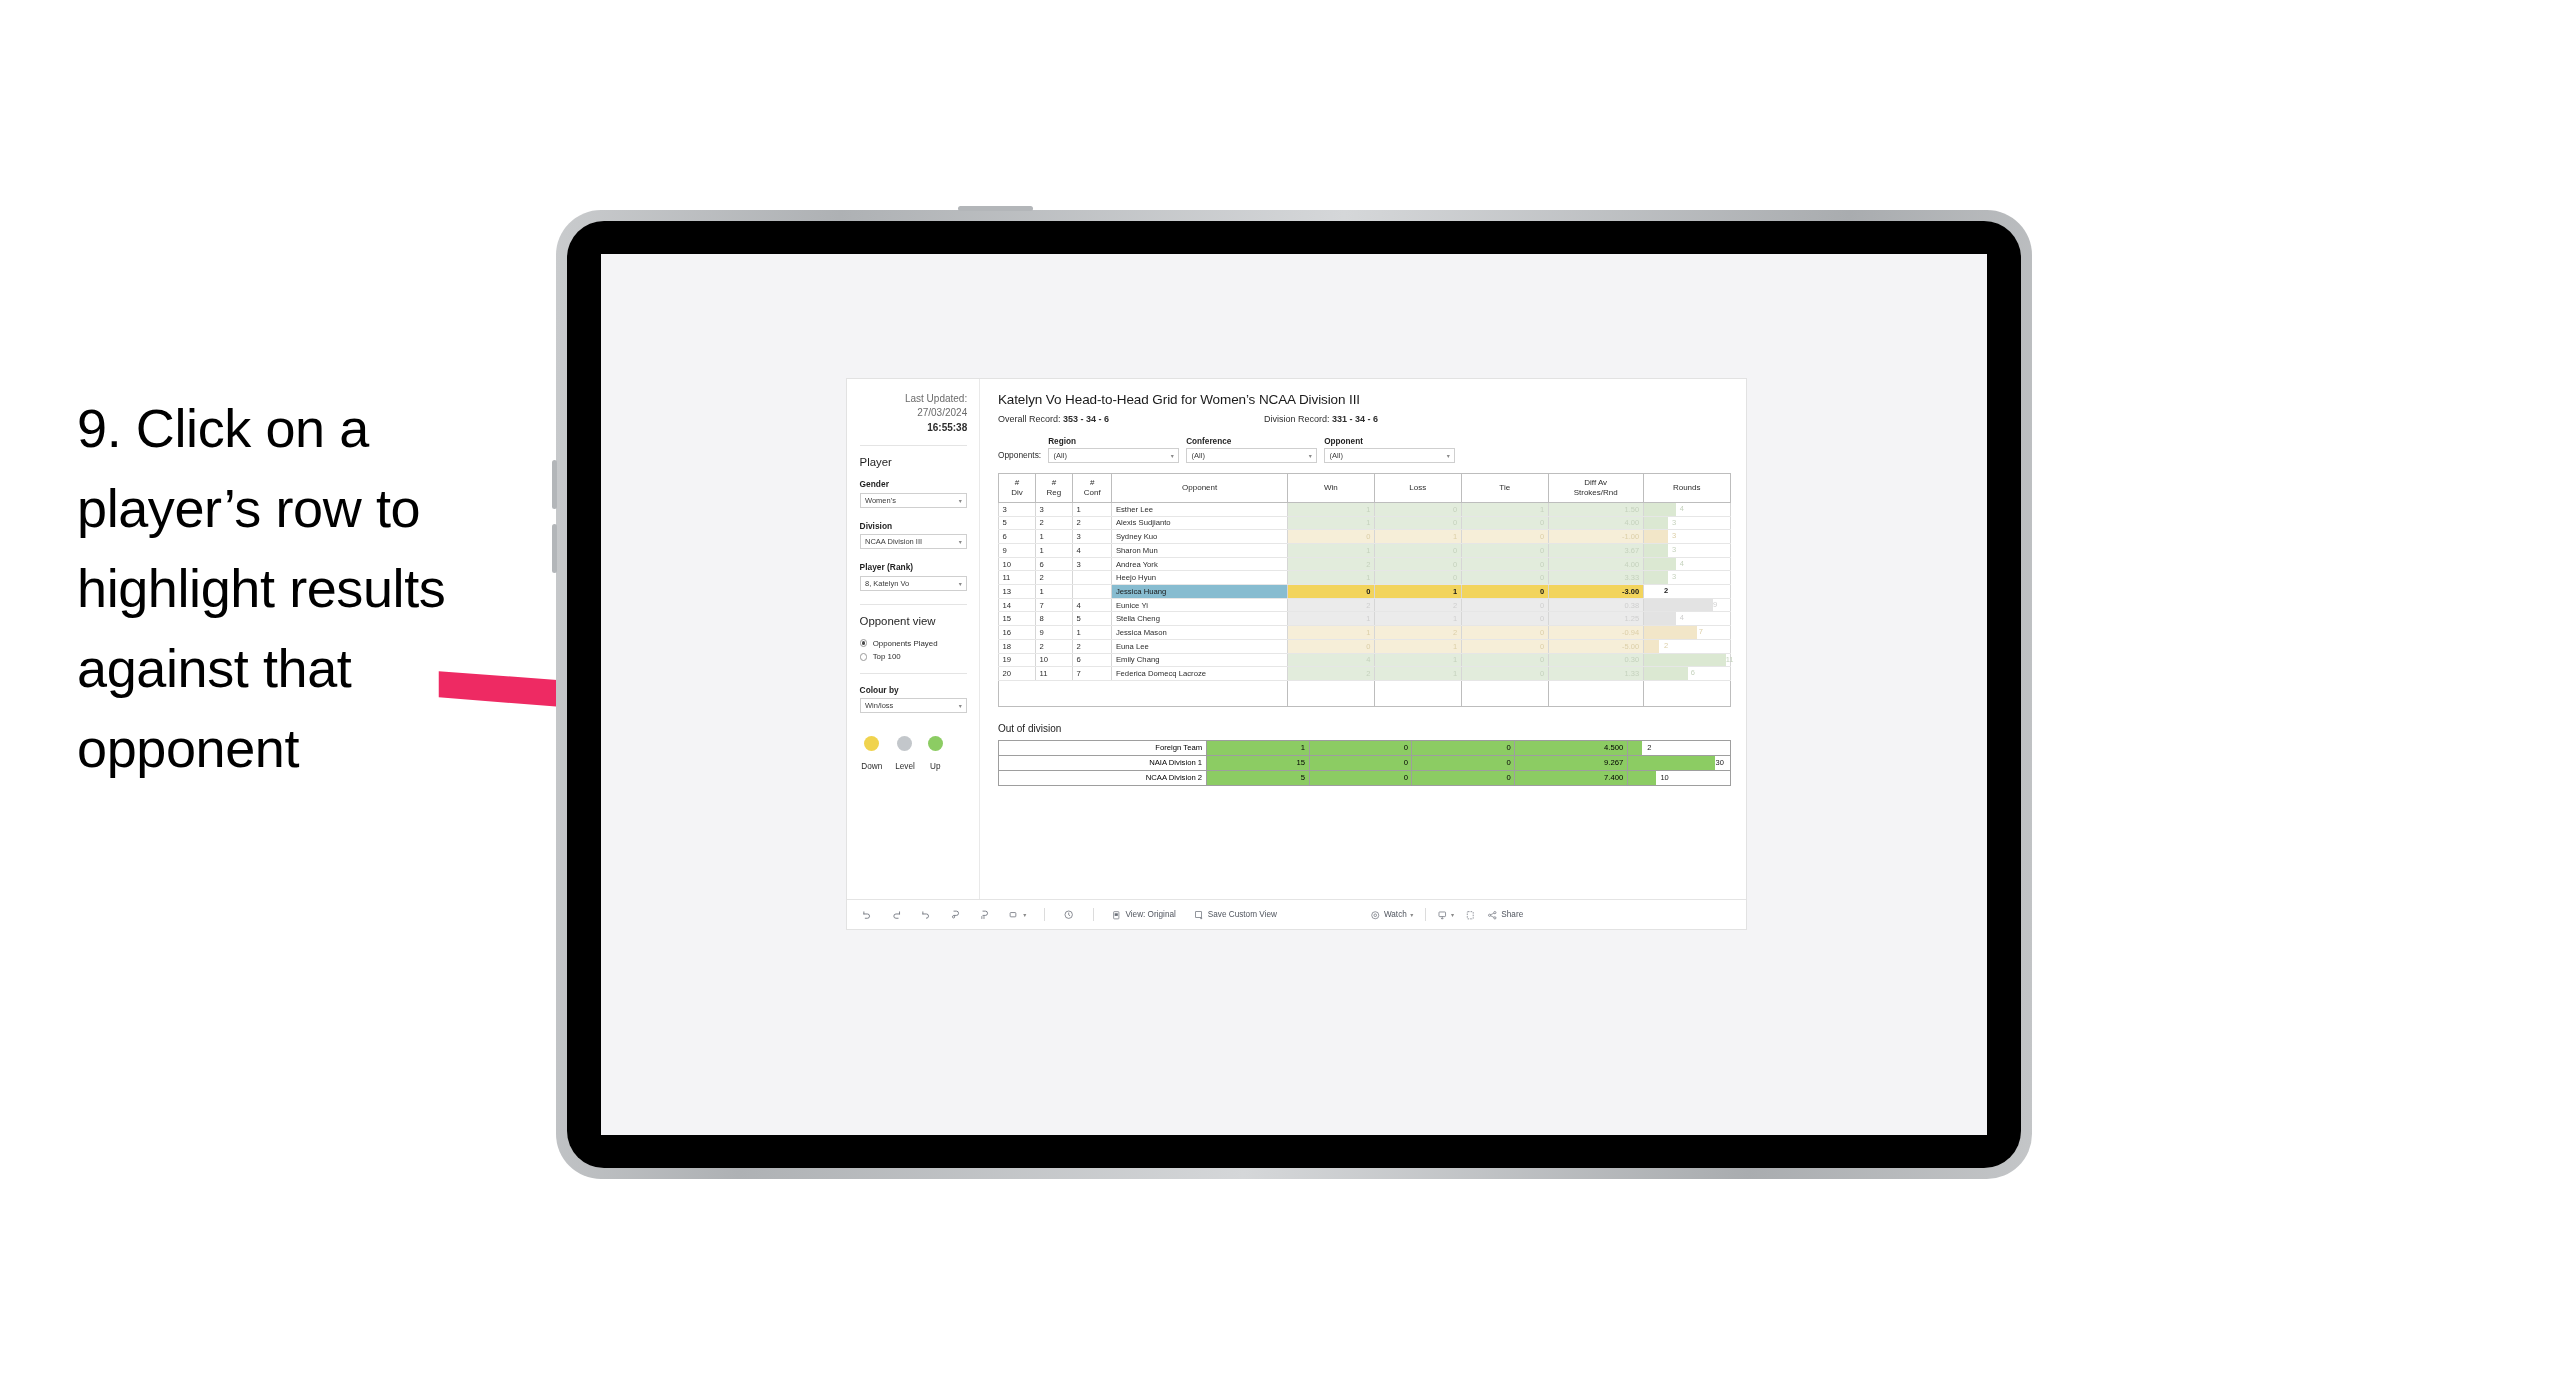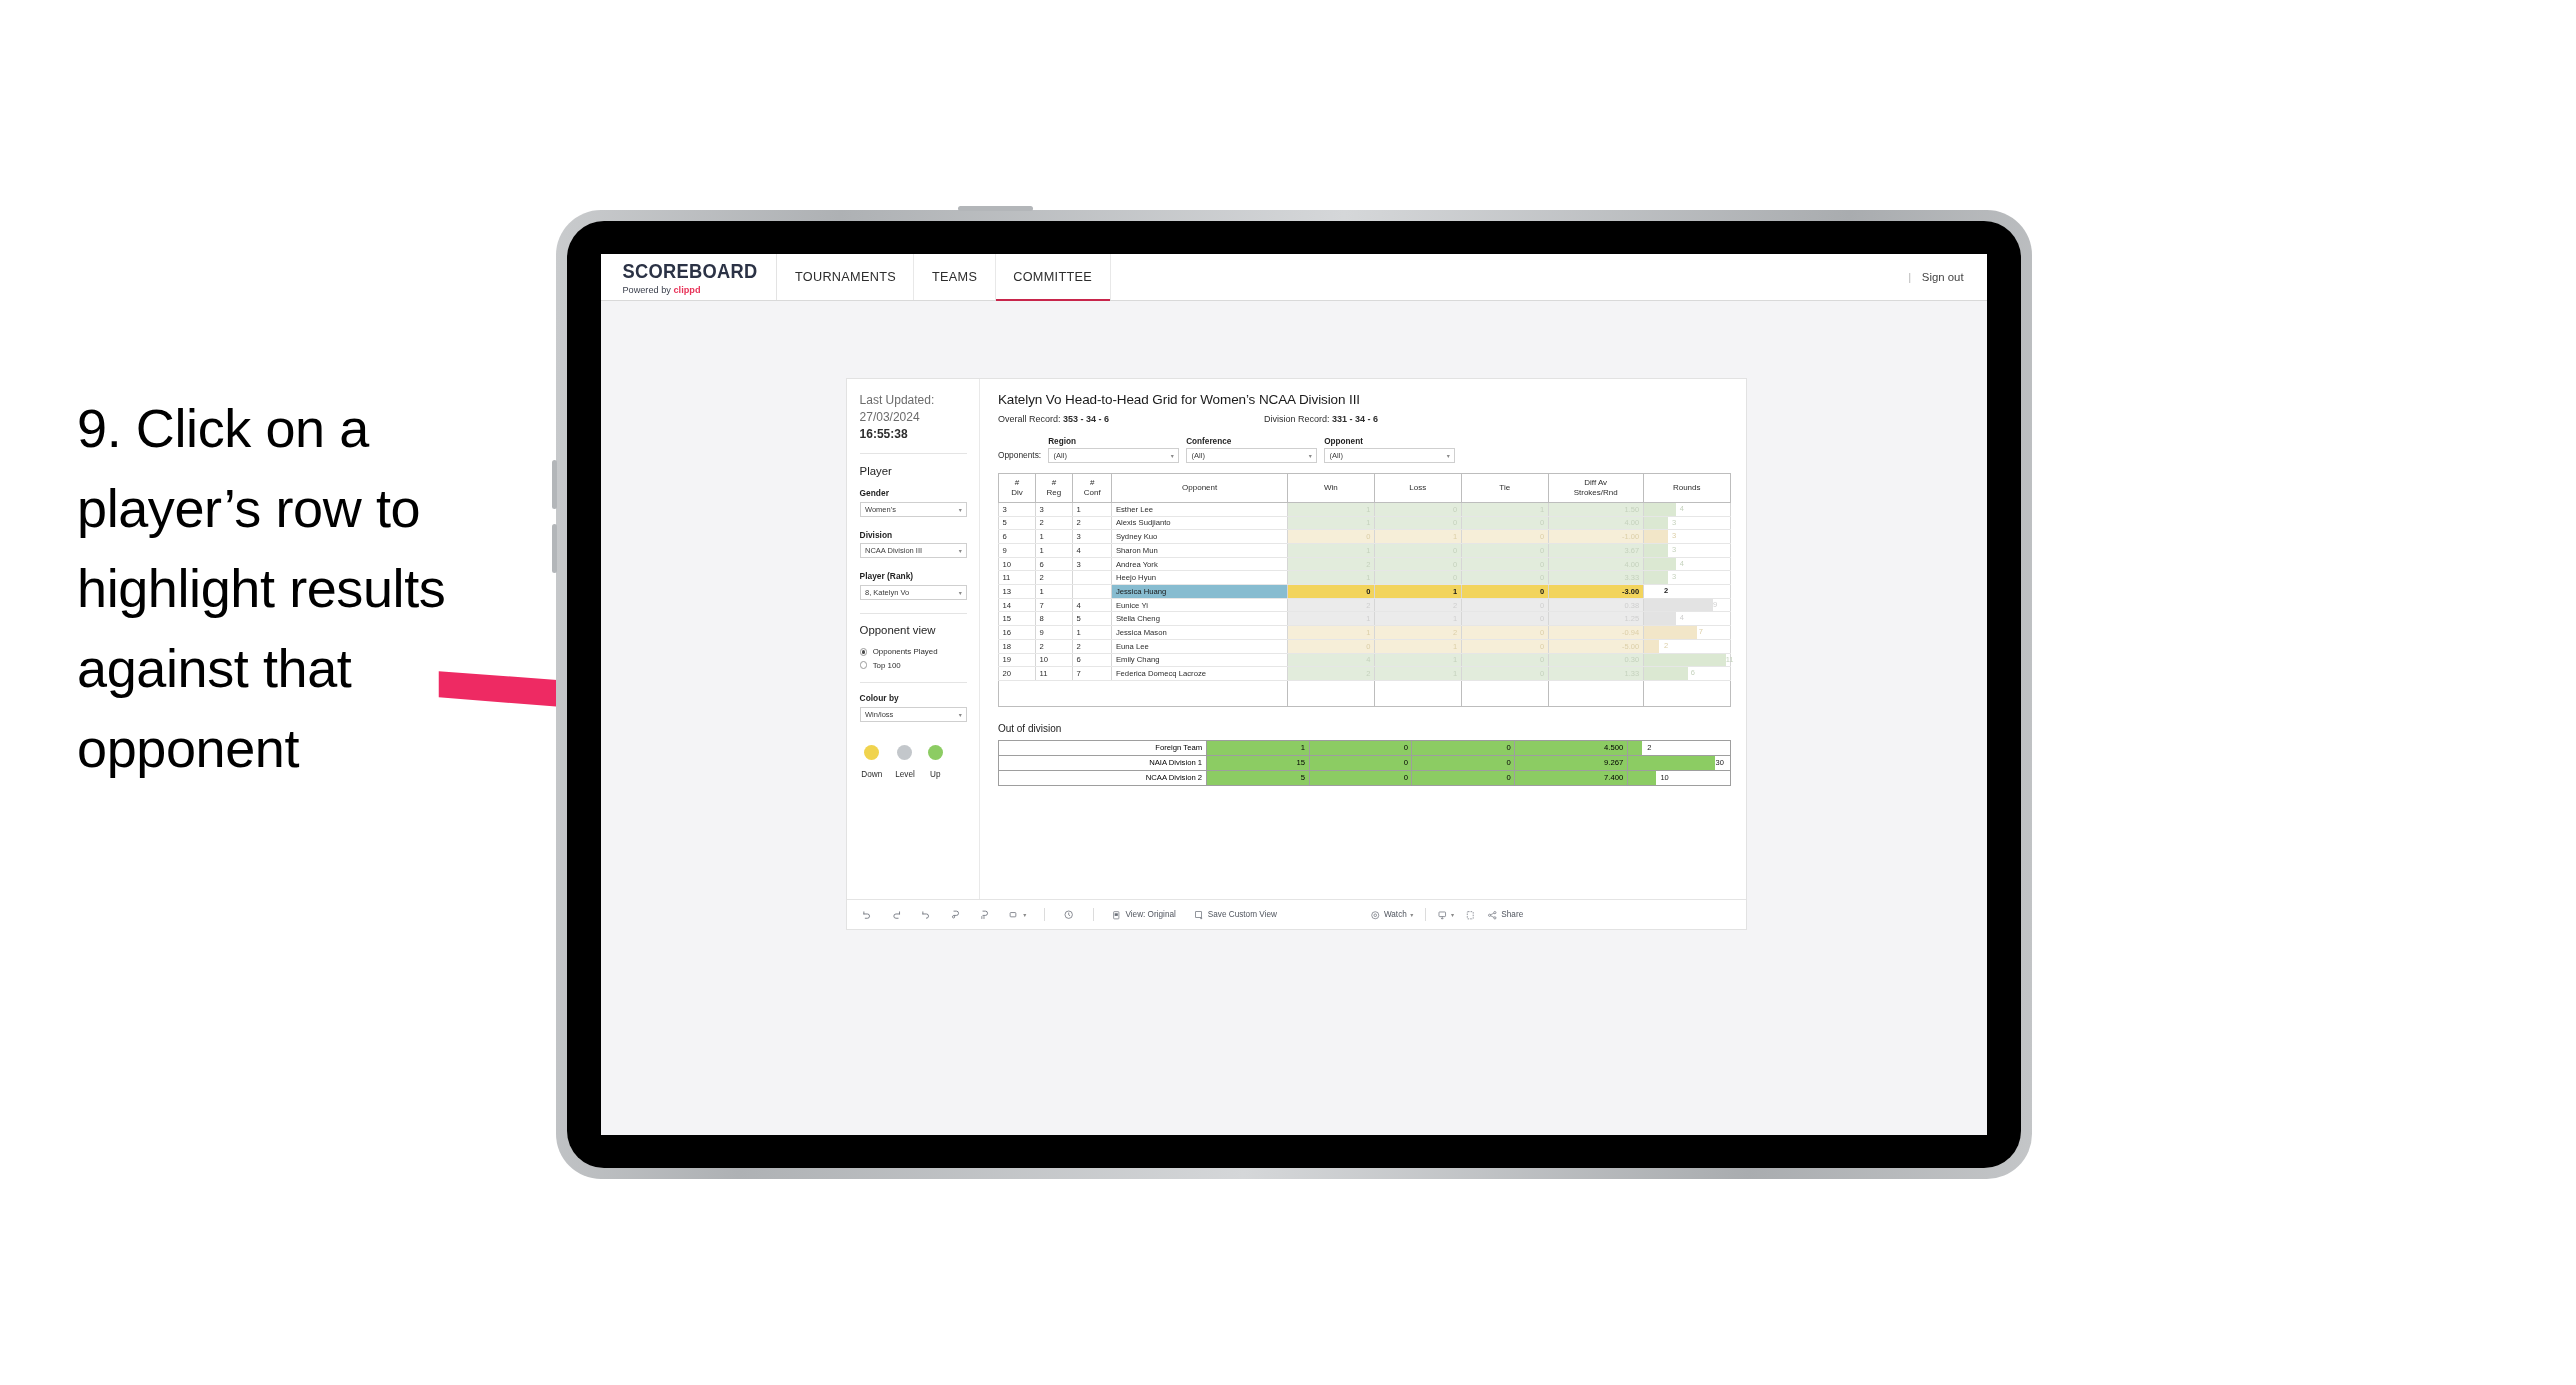--- a/index.html
+++ b/index.html
@@ -90,21 +90,21 @@
   #workspace { position: absolute; left:0; right:0; top: 85px; bottom:0; background:#f4f4f6; }
   #card {
     position: absolute; left: 245px; top: 39px; width: 901px; height: 552px;
     background: #ffffff; border: 0.9px solid #e2e2e2;
     display: flex; flex-direction: column;
   }
   #card-body { display: flex; flex: 1; min-height: 0; }
 
   
   #sidebar { width: 133px; padding: 12.2px 12.2px 0 12.2px; border-right: 0.9px solid #e9e9e9; }
-  .upd { font-size: 12px; color: #6b6b6b; line-height: 1.45; }
+  .upd { font-size: 10px; color: #6b6b6b; line-height: 1.45; text-align: right; }
   .upd b { color:#2d2d2d; font-weight:700; }
   .hr { height:0.9px; background:#e4e4e4; margin: 9.6px 0 10.5px 0; }
   .sec-title { font-size: 11.4px; color:#1f1f1f; margin-bottom: 11.4px; }
   .fld-label { font-size: 8.4px; color: #1f1f1f; margin-bottom: 3.5px; font-weight:700; }
   .select {
     height: 15px; border: 0.9px solid #cfcfcf; background:#fff;
     display:flex; align-items:center; padding: 0 4.4px;
     font-size: 7.5px; color:#3a3a3a; margin-bottom: 13px;
     cursor:pointer; position:relative;
   }
@@ -180,36 +180,20 @@
   <path d="M2 48 L640 96 L640 66 L712 112 L640 158 L640 128 L2 78 Z" fill="#ee2a63"></path>
 </svg>
 
 <div id="tablet">
   <div class="btn-side" style="left:-4.4px; top:250px; width:5.2px; height:49px;"></div>
   <div class="btn-side" style="left:-4.4px; top:314px; width:5.2px; height:49px;"></div>
   <div class="btn-side" style="left:402px; top:-4.4px; width:75px; height:5.2px;"></div>
   <div id="tablet-inner">
   <div id="screen">
 
-    <div id="appbar">
-      <div id="brand">
-        <div id="brand-title">SCOREBOARD</div>
-        <div id="brand-sub">
-          <span>Powered by</span>
-          <b>clippd</b>
-        </div>
-      </div>
-      <div class="topnav">TOURNAMENTS</div>
-      <div class="topnav">TEAMS</div>
-      <div class="topnav active">COMMITTEE</div>
-      <div id="signout-wrap">
-        <span id="signout-div">|</span>
-        <span>Sign out</span>
-      </div>
-    </div>
 
 
     <div id="workspace">
       <div id="card">
         <div id="card-body">
 
           <div id="sidebar">
             <div class="upd">
               <span>Last Updated: 27/03/2024</span><br>
               <b>16:55:38</b>

